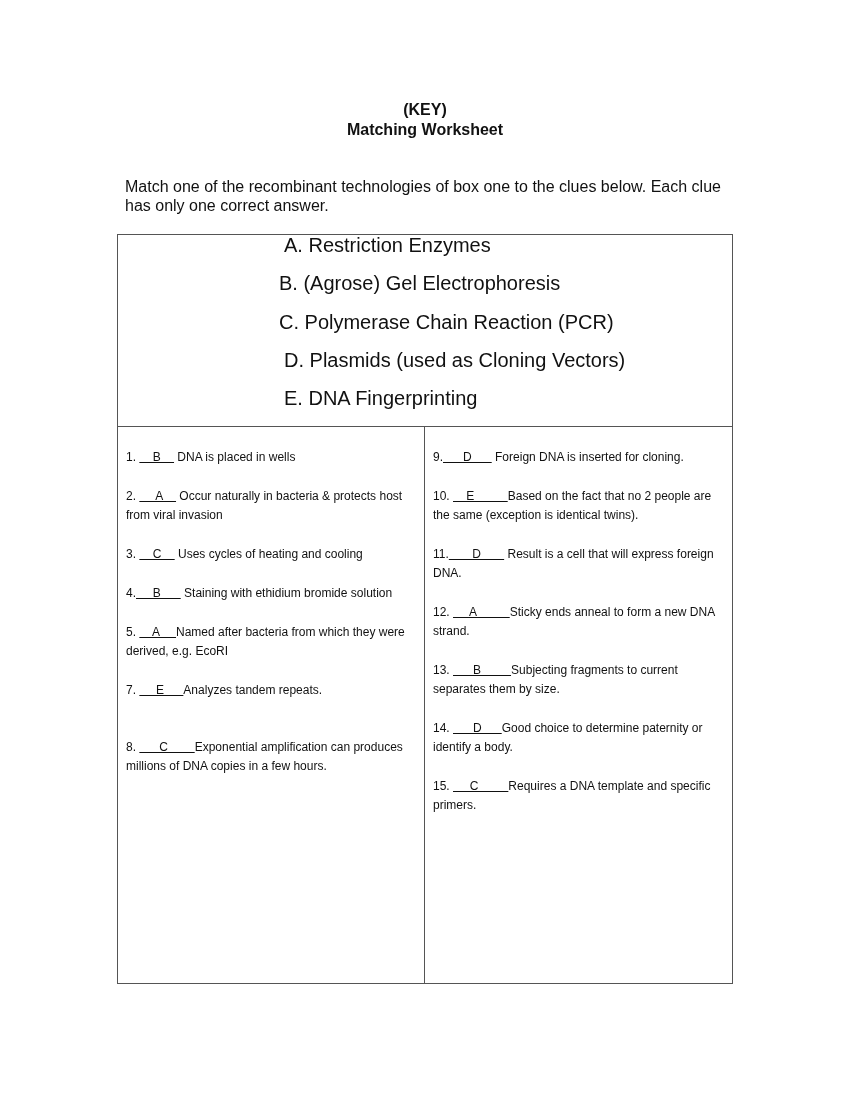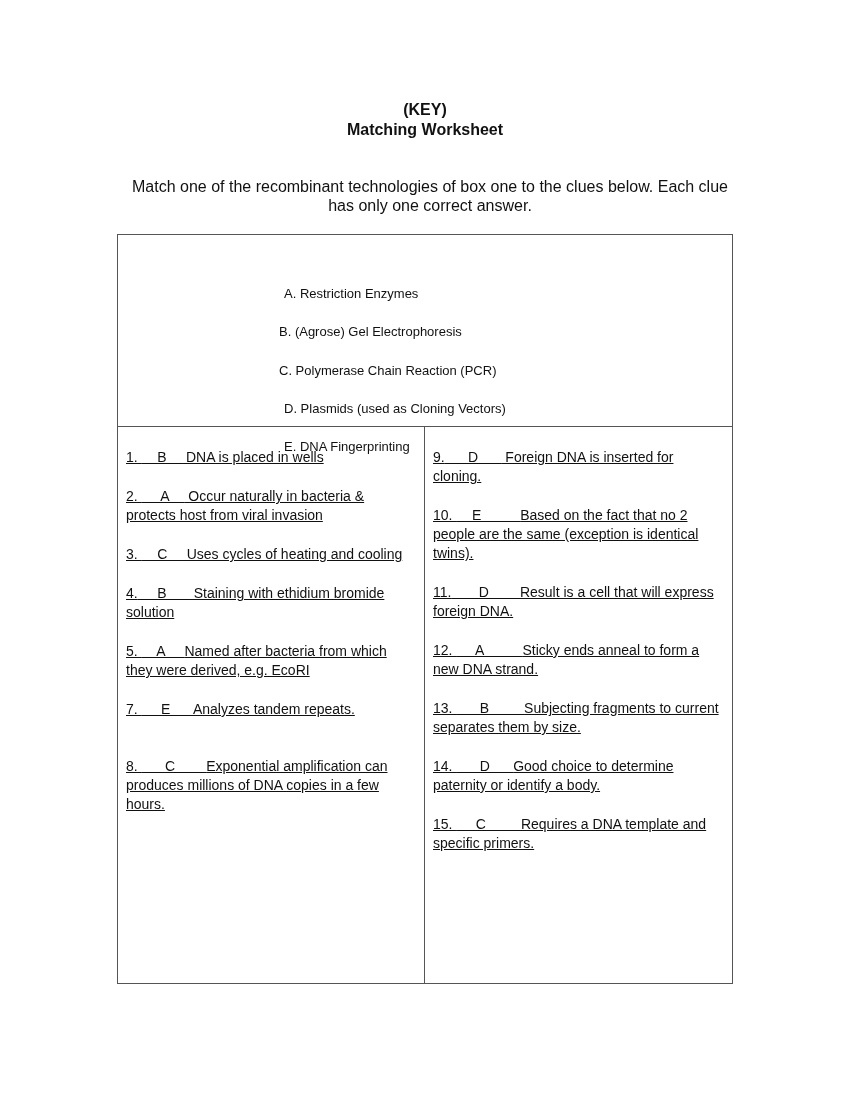--- a/index.html
+++ b/index.html
@@ -2,27 +2,27 @@
 <html><head>
 <meta charset="utf-8">
 <style>
   html, body { margin: 0; padding: 0; background: #ffffff; }
   body { width: 850px; height: 1100px; position: relative; overflow: hidden;
          font-family: "Liberation Sans", sans-serif; color: #111; }
   .title-block { position: absolute; top: 100px; left: 0; width: 850px; text-align: center;
                  font-weight: bold; font-size: 16px; line-height: 20px; }
   .title-block div { margin: 0; }
   .instructions { position: absolute; top: 177px; left: 125px; width: 610px;
-                  font-size: 16px; line-height: 19px; text-align: center; }
+                  font-size: 16px; line-height: 19px; }
   .choices-box { position: absolute; top: 234px; left: 117px; width: 614px; height: 192px;
                  border: 1px solid #555; border-bottom: none; }
-  .choice { position: absolute; font-size: 13px; line-height: 19px; white-space: nowrap; margin-top: 48px; }
+  .choice { position: absolute; font-size: 20px; line-height: 19px; white-space: nowrap; }
   .clue-table { position: absolute; top: 426px; left: 117px; width: 614px; height: 556px;
                 border: 1px solid #555; display: flex; }
-  .col { position: relative; box-sizing: border-box; font-size: 14px; line-height: 19px; text-decoration: underline; }
+  .col { position: relative; box-sizing: border-box; font-size: 12px; line-height: 19px; }
   .col.left { width: 307px; border-right: 1px solid #555; padding: 21px 8px 0 8px; }
   .col.right { width: 307px; padding: 21px 8px 0 8px; }
   .clue { margin-bottom: 20px; }
   .clue.extra-gap { margin-bottom: 38px; }
   .blank { text-decoration: underline; white-space: pre; }
 </style>
 </head>
 <body>
 
 <div class="title-block">

